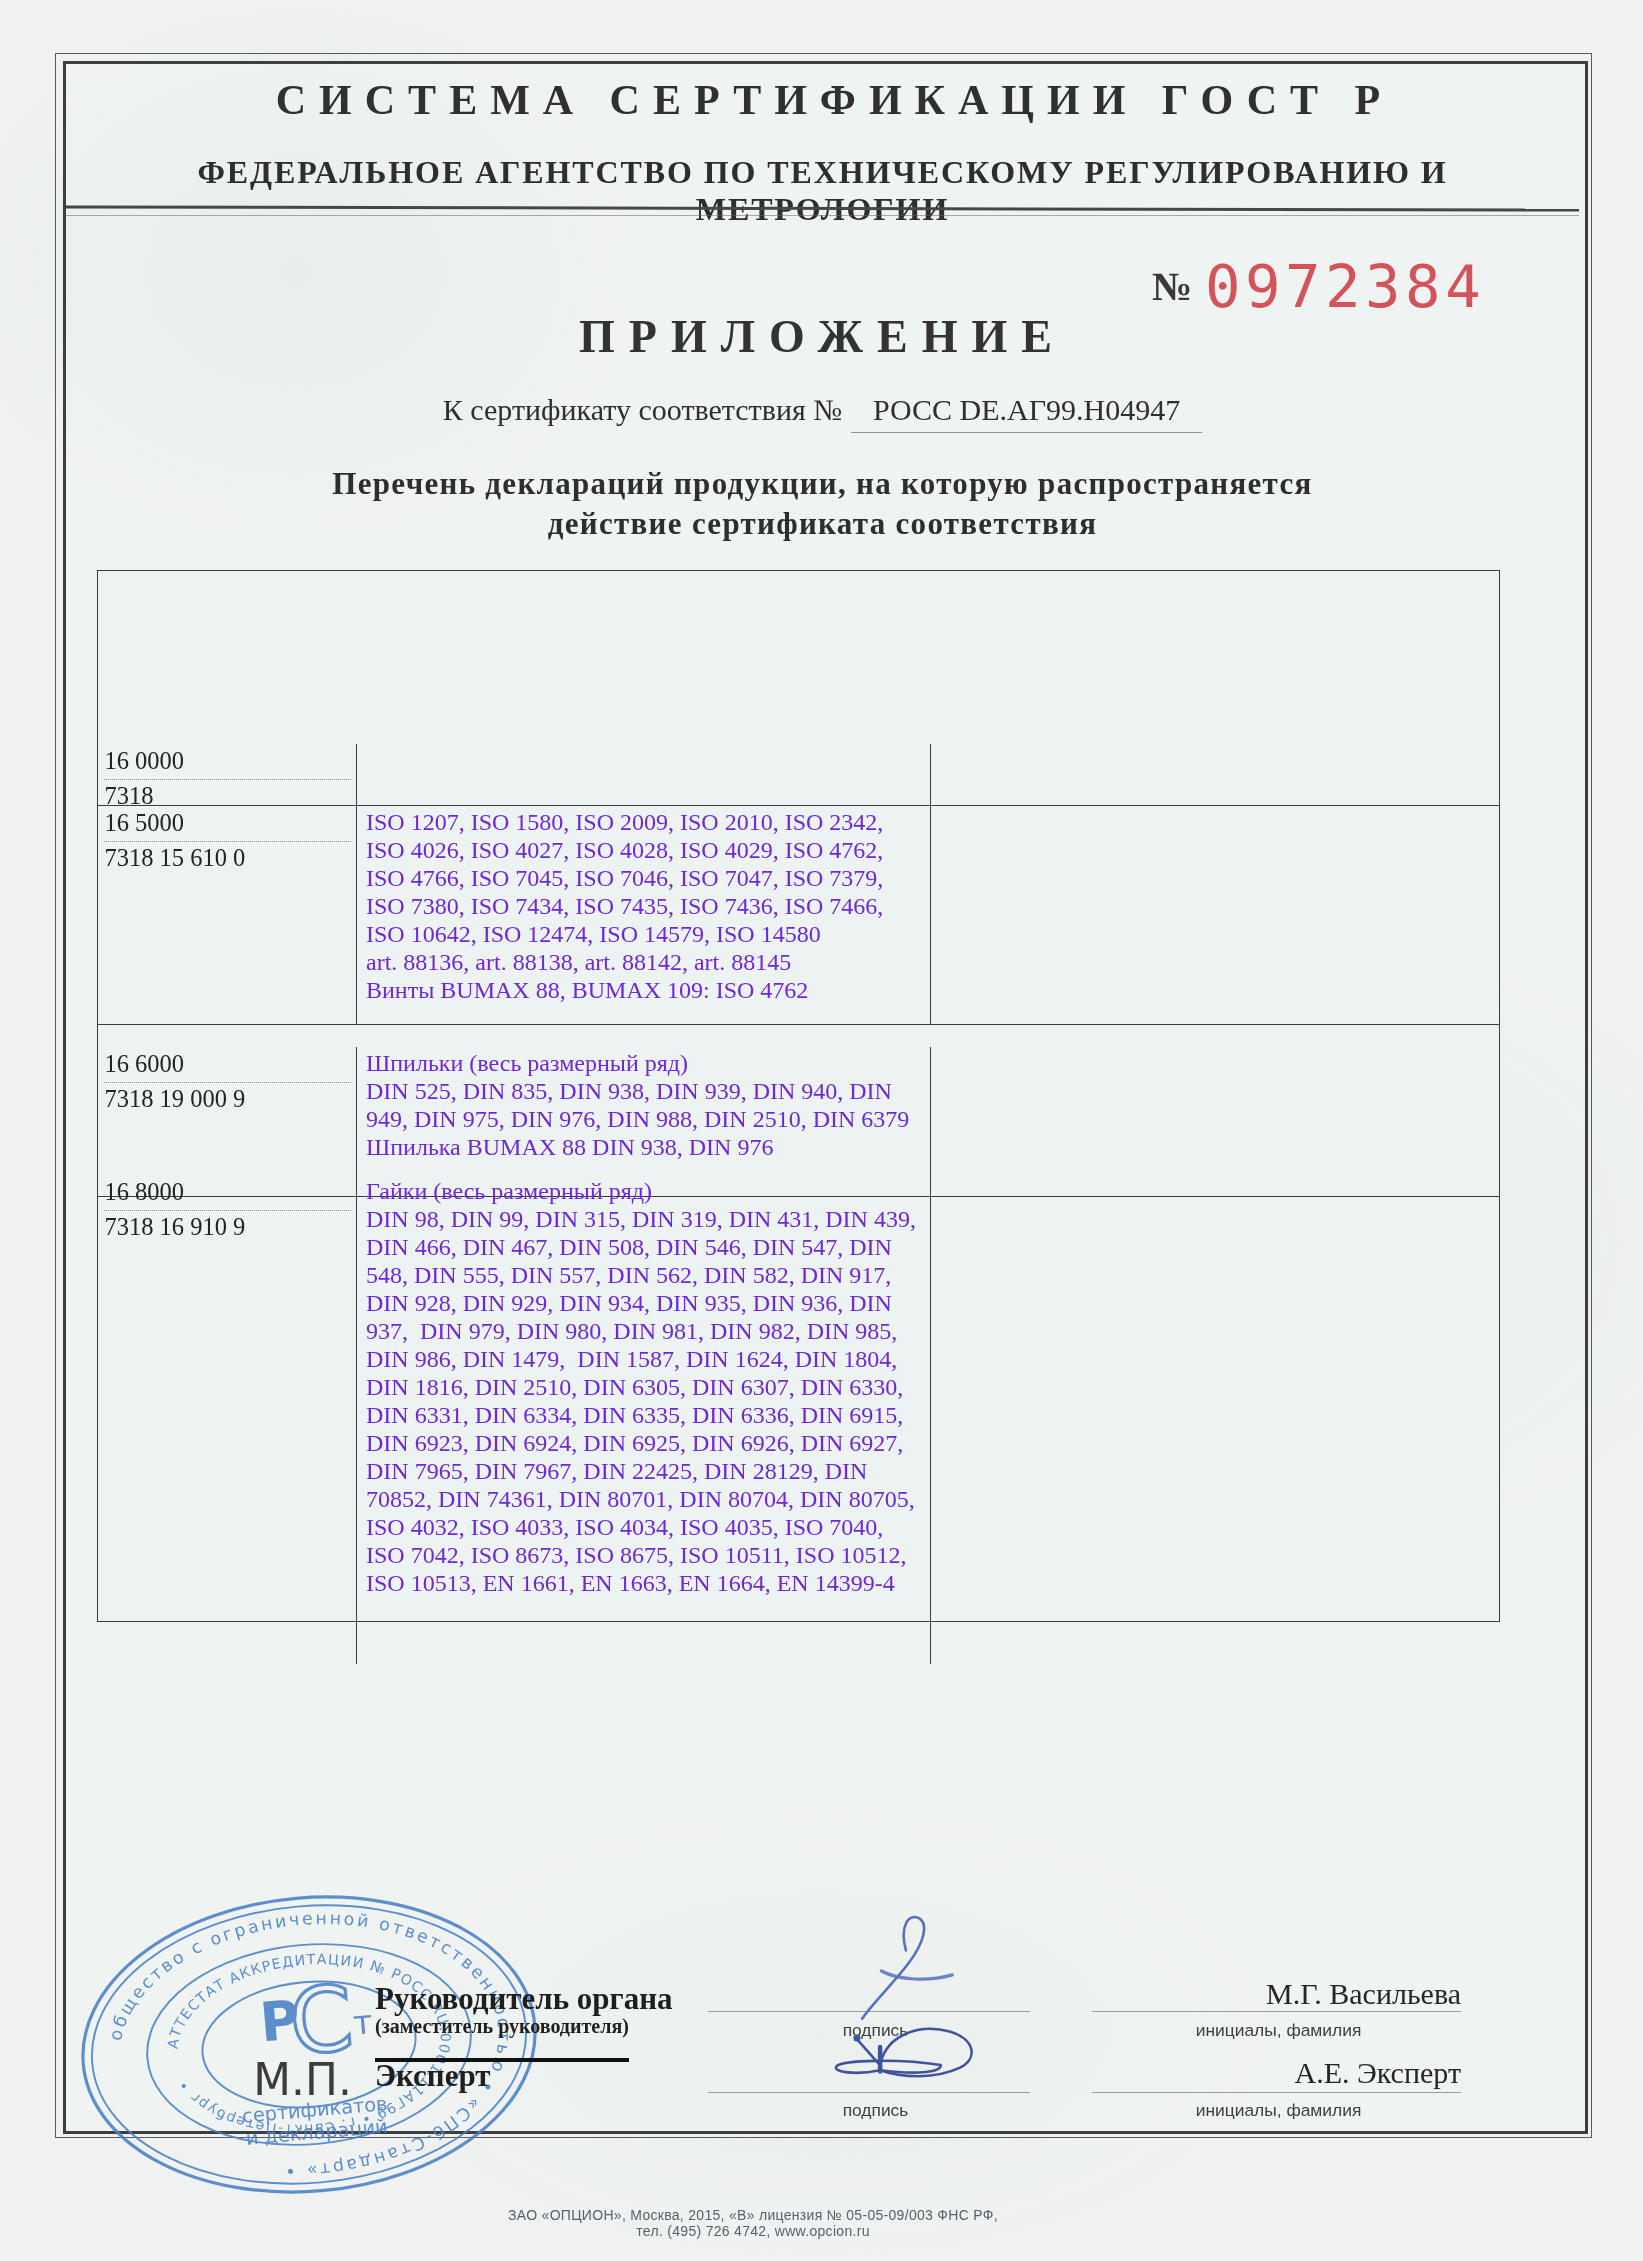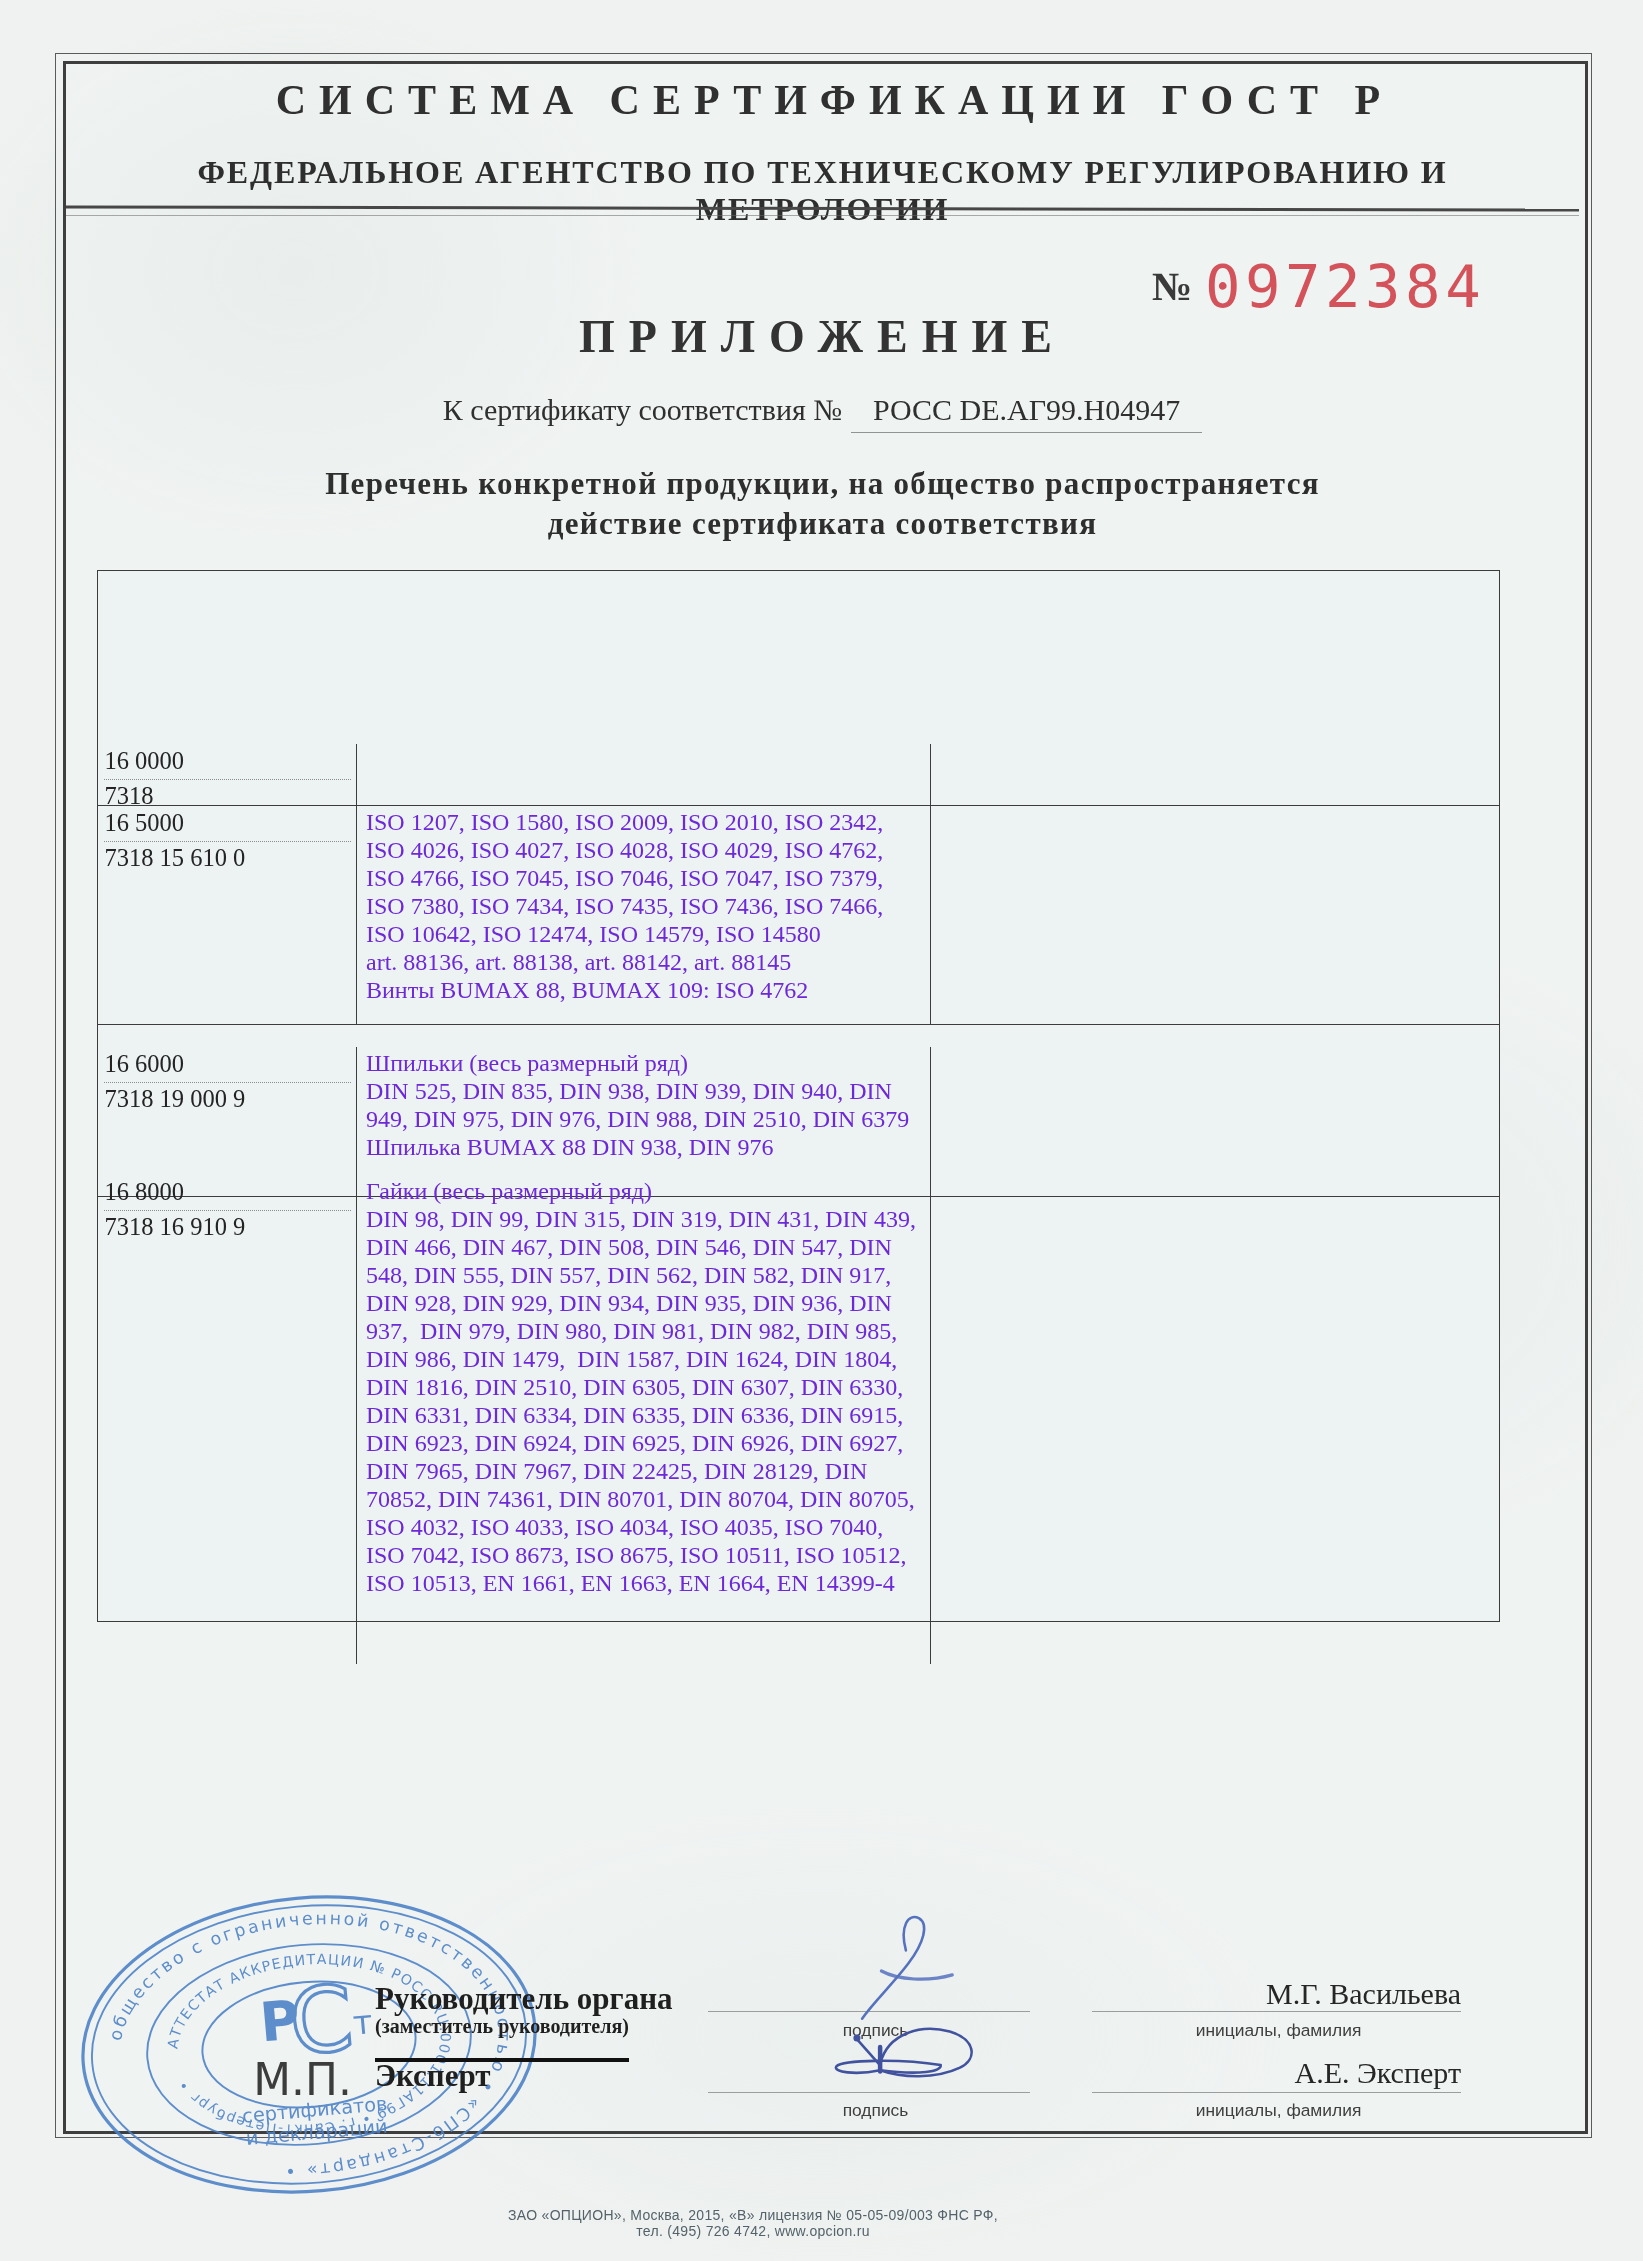--- a/index.html
+++ b/index.html
@@ -76,21 +76,21 @@
 <div class="abs header-sep-thick"></div>
 <div class="abs header-sep-thin"></div>
 
 <div class="abs blank-no">№</div>
 <div class="abs blank-digits">0972384</div>
 
 <div class="abs doc-title">ПРИЛОЖЕНИЕ</div>
 <div class="abs cert-line">
   <span>К сертификату соответствия №</span><span class="cert-no">РОСС DE.АГ99.H04947</span>
 </div>
-<div class="abs desc desc1">Перечень конкретной продукции,  на общество распространяется</div>
+<div class="abs desc desc1">Перечень деклараций продукции,  на которую распространяется</div>
 <div class="abs desc desc2">действие сертификата соответствия</div>
 
 <div class="abs table">
 
   <div class="trow r1">
     <div class="c1 code-cell">
       <div>16 0000</div>
       <div class="dotline"></div>
       <div>7318</div>
     </div>

